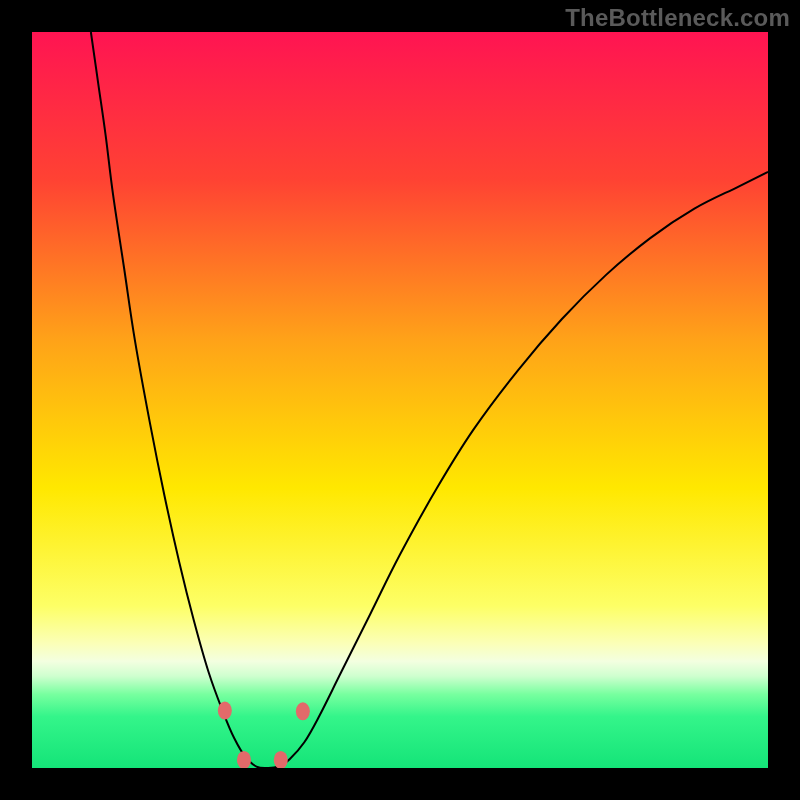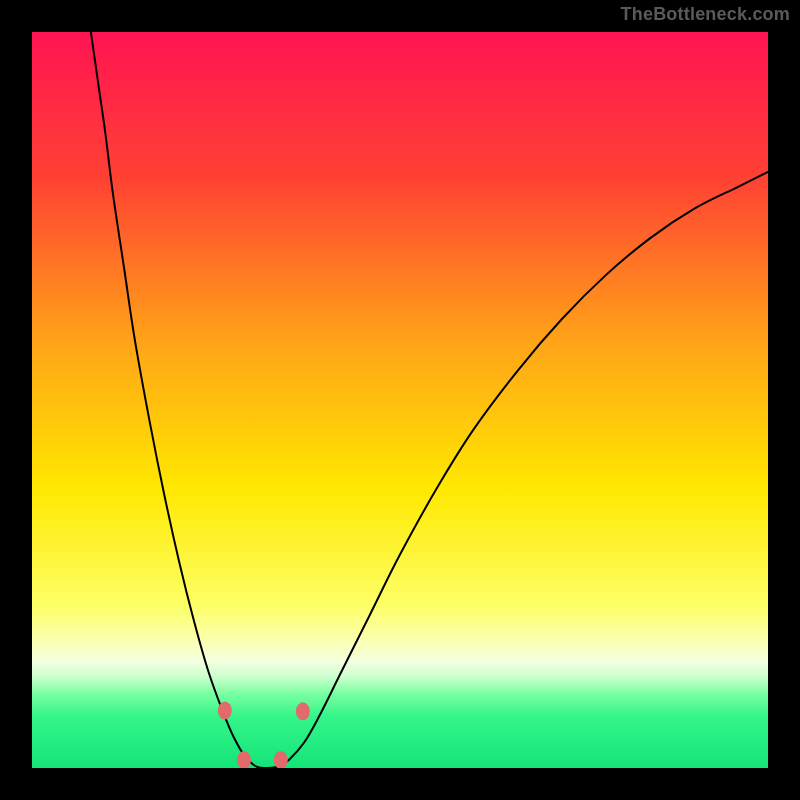--- a/index.html
+++ b/index.html
@@ -23,21 +23,21 @@
     top: 32px;
     width: 736px;
     height: 736px;
     overflow: hidden;
   }
   .watermark {
     position: absolute;
     top: 4px;
     right: 10px;
     color: #5a5a5a;
-    font-size: 18px;
+    font-size: 24px;
     font-weight: 600;
     letter-spacing: 0.2px;
     z-index: 5;
   }
   svg { display: block; }
 </style>
 </head>
 <body>
 
 <div class="frame">

